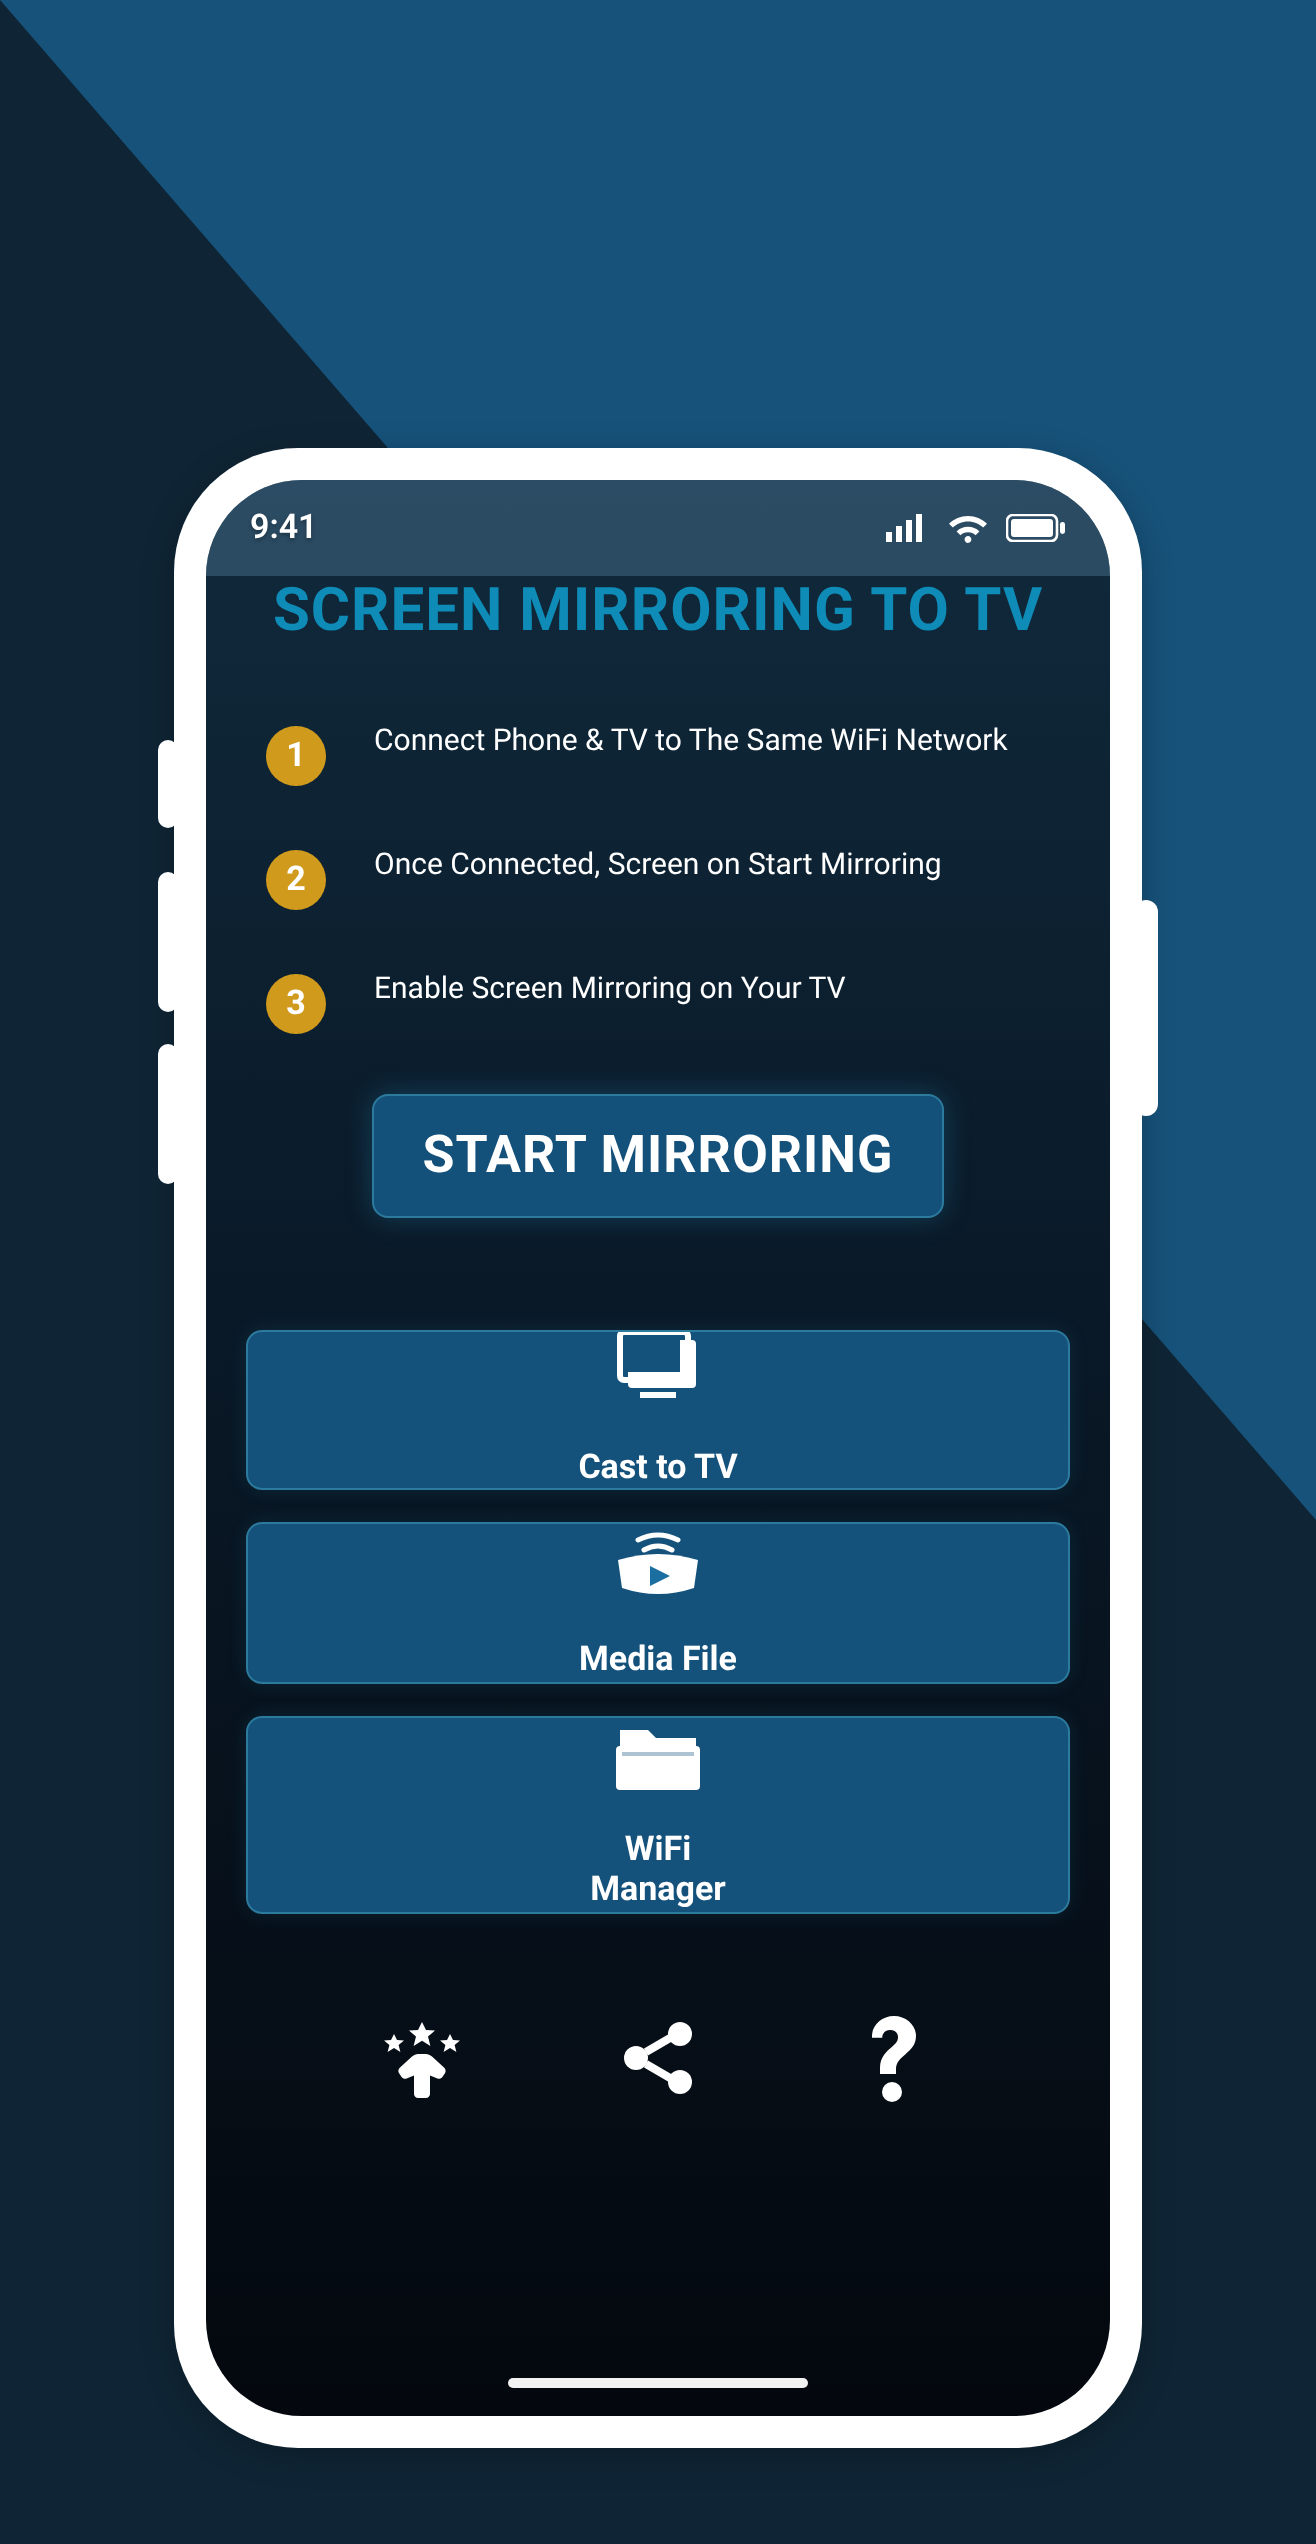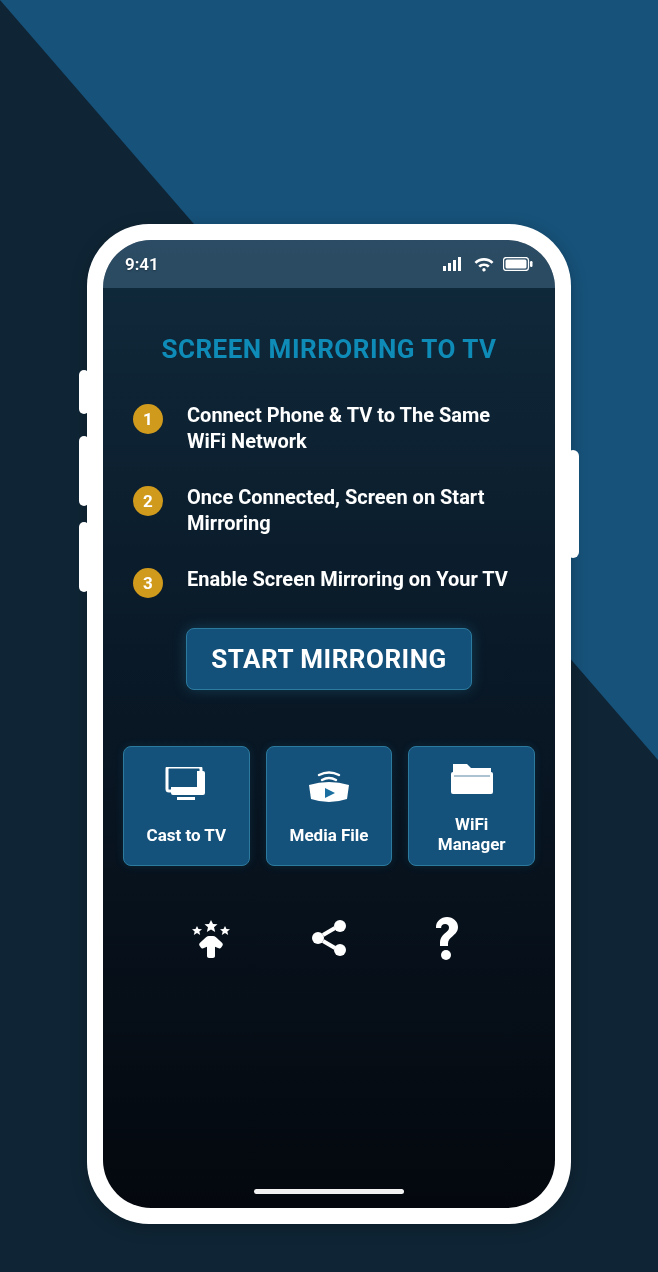--- a/index.html
+++ b/index.html
@@ -57,24 +57,23 @@
     color: #ffffff;
     font-size: 17px;
     font-weight: 600;
     gap: 37px;
   }
   .status-time { text-shadow: 0 1px 2px rgba(0,0,0,0.35); }
   .status-icons { display: flex; align-items: center; gap: 8px; }
   .status-icons svg { display: block; }
   
   .app-title {
-    margin-top: 46px;
     text-align: center;
     color: #0e8bb6;
-    font-size: 26px;
+    font-size: 30px;
     font-weight: 700;
     letter-spacing: 0.5px;
   }
   
   .steps {
     margin: 38px 30px 0 30px;
   }
   .step {
     display: flex;
     gap: 24px;
@@ -89,22 +88,22 @@
     color: #ffffff;
     font-weight: 700;
     font-size: 17px;
     display: flex;
     align-items: center;
     justify-content: center;
     margin-top: 2px;
   }
   .step-text {
     color: #ffffff;
-    font-size: 20px;
-    font-weight: 700;
+    font-size: 15px;
+    font-weight: 400;
     line-height: 1.3;
   }
   
   .start-wrap {
     display: flex;
     justify-content: center;
     margin-top: 8px;
   }
   .start-btn {
     background: #13507a;
@@ -117,20 +116,21 @@
     letter-spacing: 0.5px;
     box-shadow: 0 0 14px rgba(46, 170, 220, 0.25);
     cursor: pointer;
   }
   
   .tiles {
     margin: 56px 20px 0 20px;
     display: flex;
     gap: 16px;
     justify-content: center;
+    flex-direction: column;
   }
   .tile {
     flex: 1 1 0;
     background: #14527c;
     border: 1px solid #2c7b9e;
     border-radius: 8px;
     height: 120px;
     display: flex;
     flex-direction: column;
     align-items: center;

